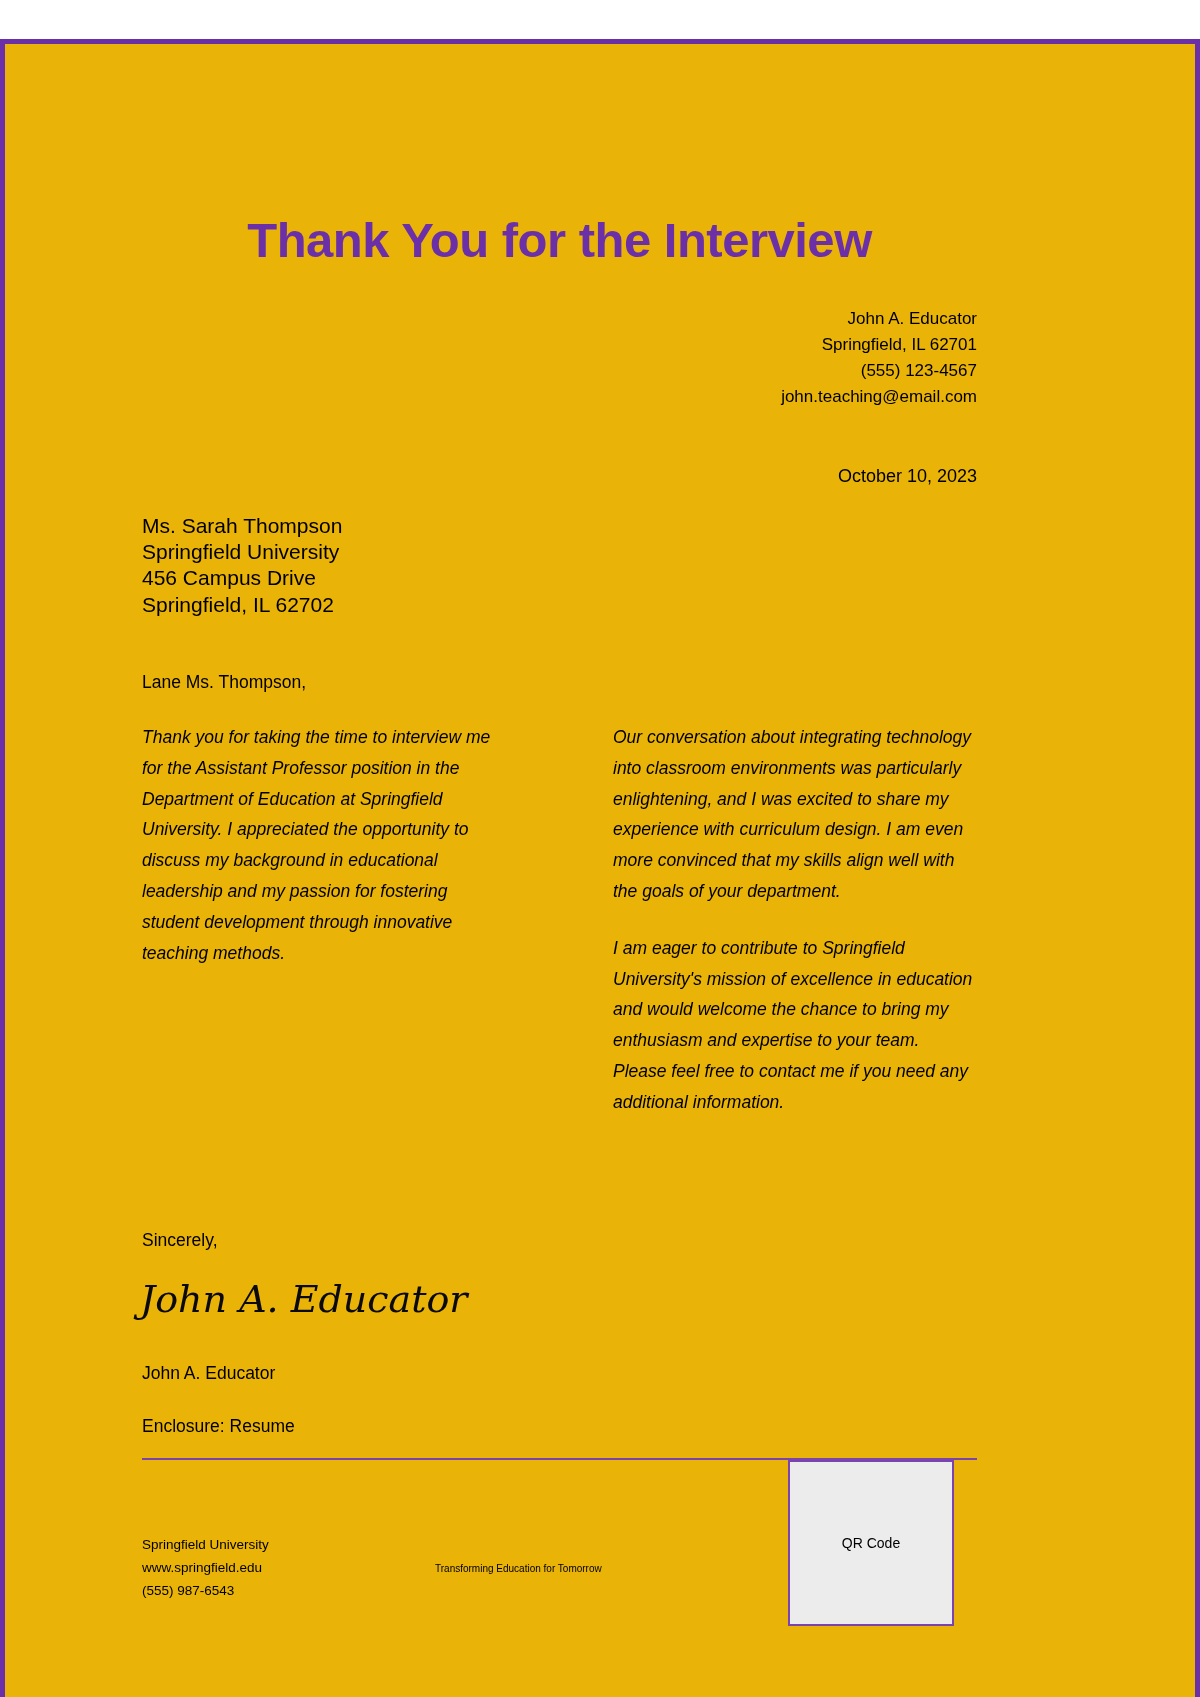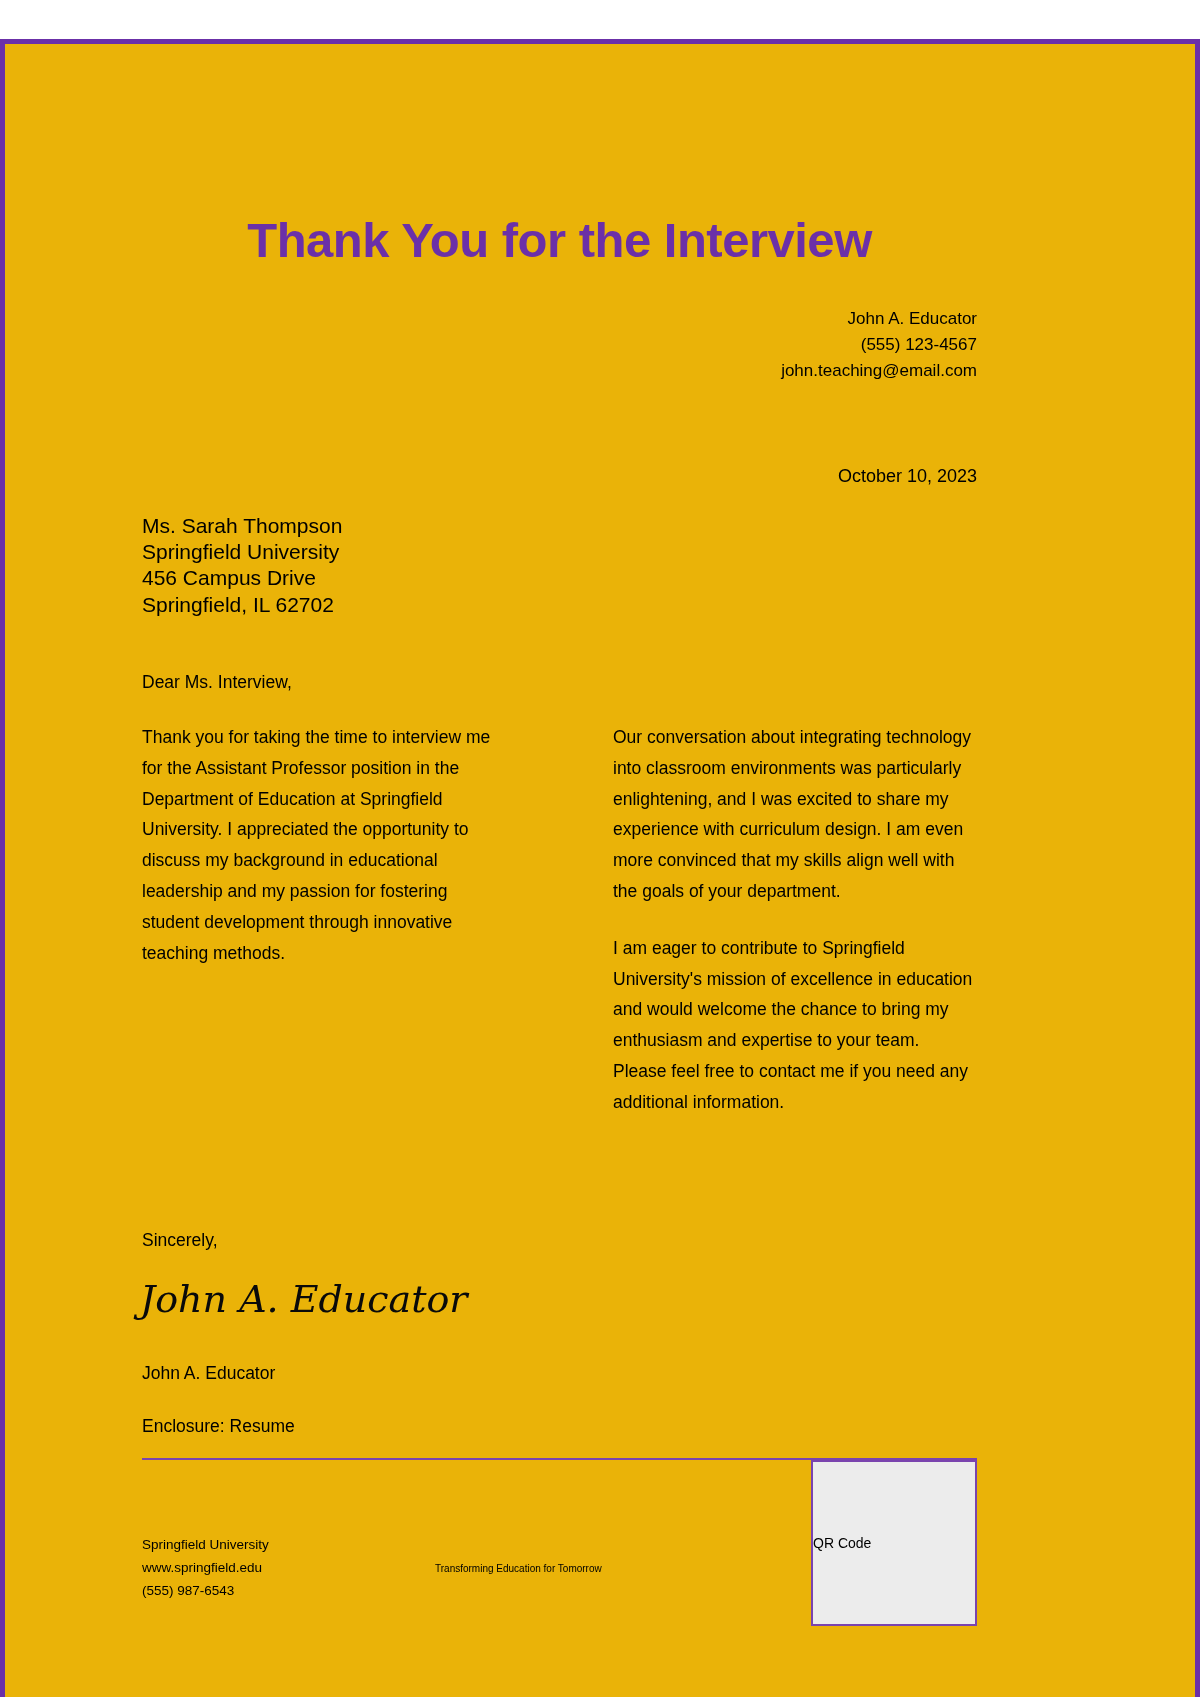--- a/index.html
+++ b/index.html
@@ -98,20 +98,21 @@
 
   
   .body-cols {
     position: absolute;
     left: 137px;
     top: 678px;
     width: 835px;
     display: flex;
     gap: 107px;
     align-items: flex-start;
+    font-style: italic;
   }
   .col {
     width: 364px;
     flex: 0 0 364px;
   }
   .col p {
     margin: 0 0 26px 0;
     font-size: 17.5px;
     line-height: 30.8px;
     color: #000;
@@ -191,61 +192,62 @@
     top: 24px;
     font-family: "Liberation Sans Narrow", "Liberation Sans", sans-serif;
     font-size: 10px;
     line-height: 23px;
     color: #000;
     white-space: nowrap;
   }
 
   .qr-box {
     position: absolute;
-    left: 669px;
+    left: 646px;
     top: -73px;
     width: 166px;
     height: 166px;
     box-sizing: border-box;
     background: #ececec;
     border: 2px solid #7a44ae;
     display: flex;
     align-items: center;
-    justify-content: flex-start;
+    justify-content: center;
   }
   .qr-label {
     font-family: "Liberation Sans Narrow", "Liberation Sans", sans-serif;
     font-size: 14px;
     color: #000;
   }
 </style>
 </head>
 <body>
 
 <div class="page">
   <div class="sheet">
 
     <div class="title">Thank You for the Interview</div>
 
     <div class="sender">
       <div>John A. Educator</div>
+      <div>Springfield, IL 62701</div>
       <div>(555) 123-4567</div>
       <div>john.teaching@email.com</div>
     </div>
 
     <div class="date">October 10, 2023</div>
 
     <div class="recipient">
       <div>Ms. Sarah Thompson</div>
       <div>Springfield University</div>
       <div>456 Campus Drive</div>
       <div>Springfield, IL 62702</div>
     </div>
 
-    <div class="salutation">Dear Ms. Interview,</div>
+    <div class="salutation">Lane Ms. Thompson,</div>
 
     <div class="body-cols">
       <div class="col">
         <p>Thank you for taking the time to interview me for the Assistant Professor position in the Department of Education at Springfield University. I appreciated the opportunity to discuss my background in educational leadership and my passion for fostering student development through innovative teaching methods.</p>
       </div>
       <div class="col">
         <p>Our conversation about integrating technology into classroom environments was particularly enlightening, and I was excited to share my experience with curriculum design. I am even more convinced that my skills align well with the goals of your department.</p>
         <p>I am eager to contribute to Springfield University's mission of excellence in education and would welcome the chance to bring my enthusiasm and expertise to your team. Please feel free to contact me if you need any additional information.</p>
       </div>
     </div>

